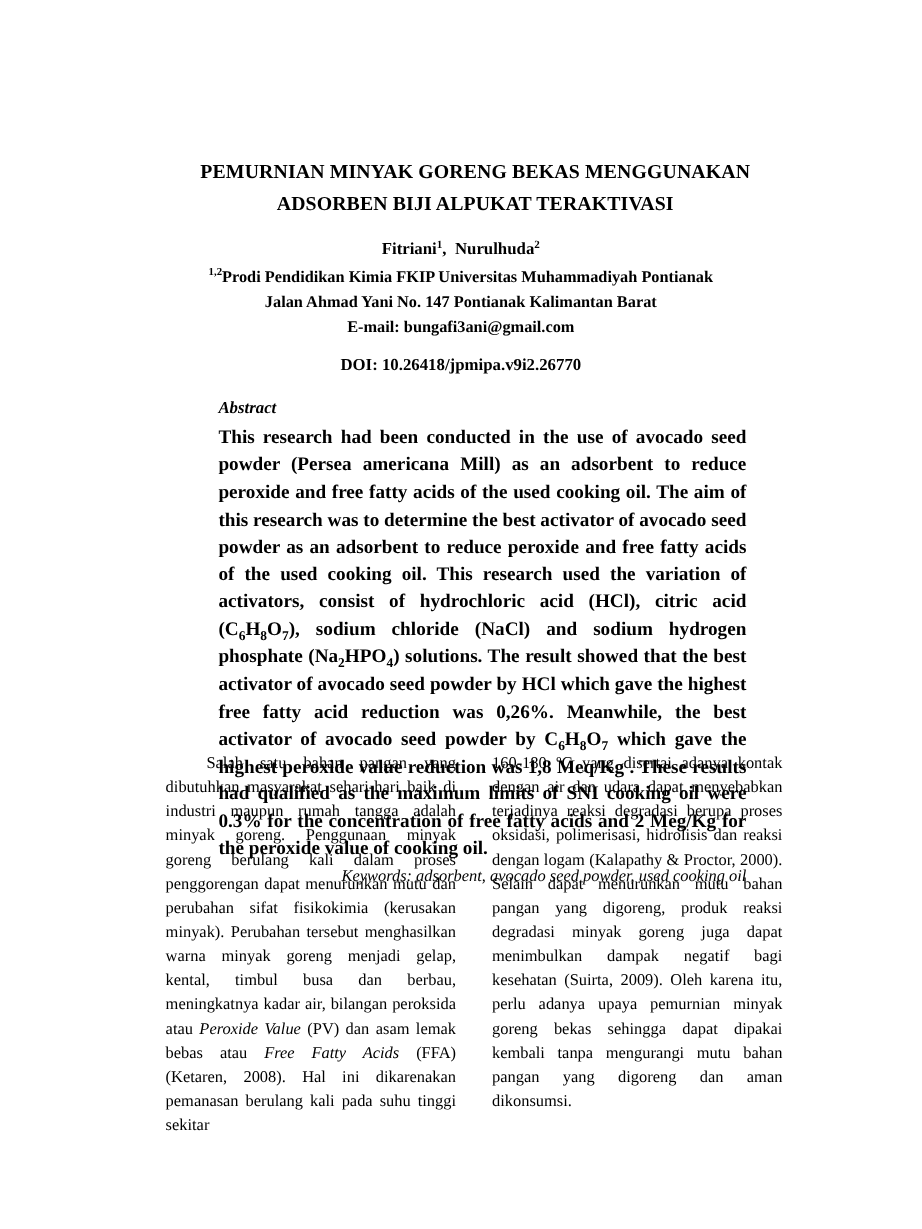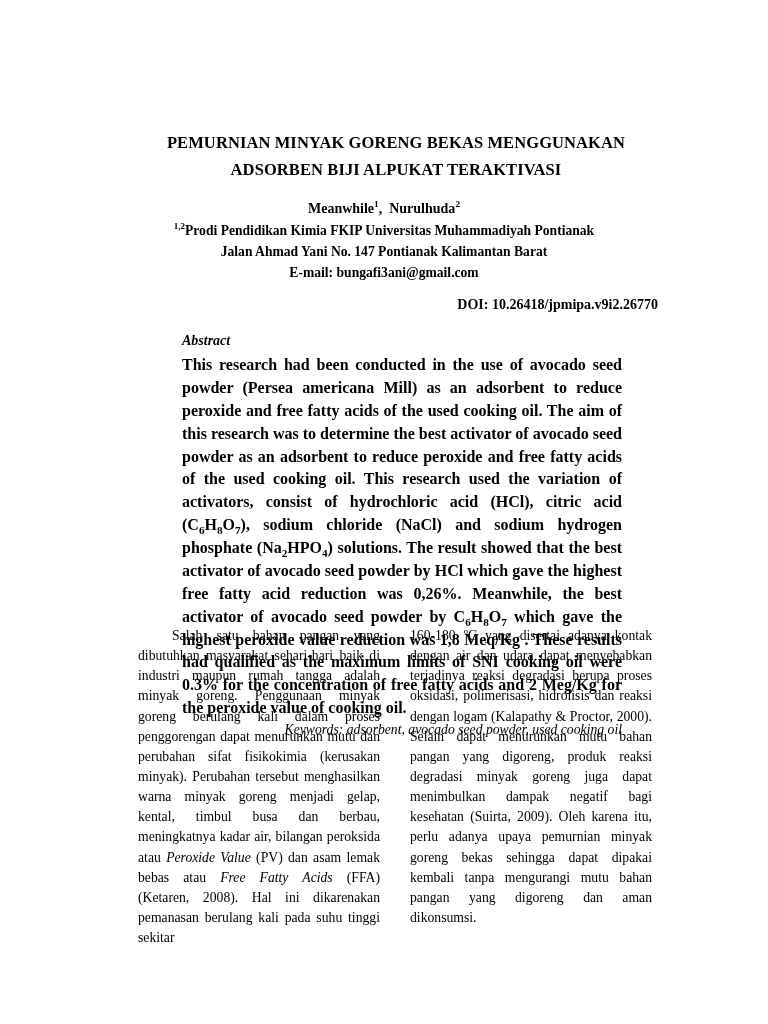--- a/index.html
+++ b/index.html
@@ -63,21 +63,21 @@
     vertical-align: super;
     line-height: 0;
   }
 
   
   .doi-line {
     position: absolute;
     left: 110px;
     top: 297px;
     width: 548px;
-    text-align: right;
+    text-align: center;
     font-size: 14px;
     font-weight: bold;
   }
 
   
   .abstract-block {
     position: absolute;
     left: 182px;
     top: 333px;
     width: 440px;
@@ -143,21 +143,21 @@
 <div class="page">
 
   <div class="title-block">
     <div class="paper-title">
       <span>PEMURNIAN MINYAK GORENG BEKAS MENGGUNAKAN</span><br>
       <span>ADSORBEN BIJI ALPUKAT TERAKTIVASI</span>
     </div>
   </div>
 
   <div class="authors-block">
-    <p class="author-line"><span>Meanwhile</span><sup>1</sup>,&nbsp; <span>Nurulhuda</span><sup>2</sup></p>
+    <p class="author-line"><span>Fitriani</span><sup>1</sup>,&nbsp; <span>Nurulhuda</span><sup>2</sup></p>
     <p class="affil-line"><sup>1,2</sup><span>Prodi Pendidikan Kimia FKIP Universitas Muhammadiyah Pontianak</span></p>
     <p class="affil-line">Jalan Ahmad Yani No. 147 Pontianak Kalimantan Barat</p>
     <p class="affil-line">E-mail: bungafi3ani@gmail.com</p>
   </div>
 
   <div class="doi-line">DOI: 10.26418/jpmipa.v9i2.26770</div>
 
   <div class="abstract-block">
     <p class="abstract-heading">Abstract</p>
     <p class="abstract-body"><span>This research had been conducted in the use of avocado seed powder (Persea americana Mill) as an adsorbent to reduce peroxide and free fatty acids of the used cooking oil. The aim of  this research was to determine the best activator of avocado seed powder as an adsorbent to reduce peroxide and free fatty acids of the used cooking oil. This research used the variation of activators, consist of  hydrochloric acid (HCl), citric acid (C</span><sub>6</sub><span>H</span><sub>8</sub><span>O</span><sub>7</sub><span>), sodium chloride (NaCl) and sodium hydrogen phosphate (Na</span><sub>2</sub><span>HPO</span><sub>4</sub><span>) solutions. The result showed that the best activator of avocado seed powder by HCl which gave the highest free fatty acid reduction was 0,26%. Meanwhile, the best activator of avocado seed powder by C</span><sub>6</sub><span>H</span><sub>8</sub><span>O</span><sub>7</sub><span> which gave the highest peroxide value reduction was 1,8 Meq/Kg . These results had qualified as the maximum limits of SNI cooking oil were 0.3% for the concentration of free fatty acids and 2 Meg/Kg for the peroxide value of cooking oil.</span></p>

